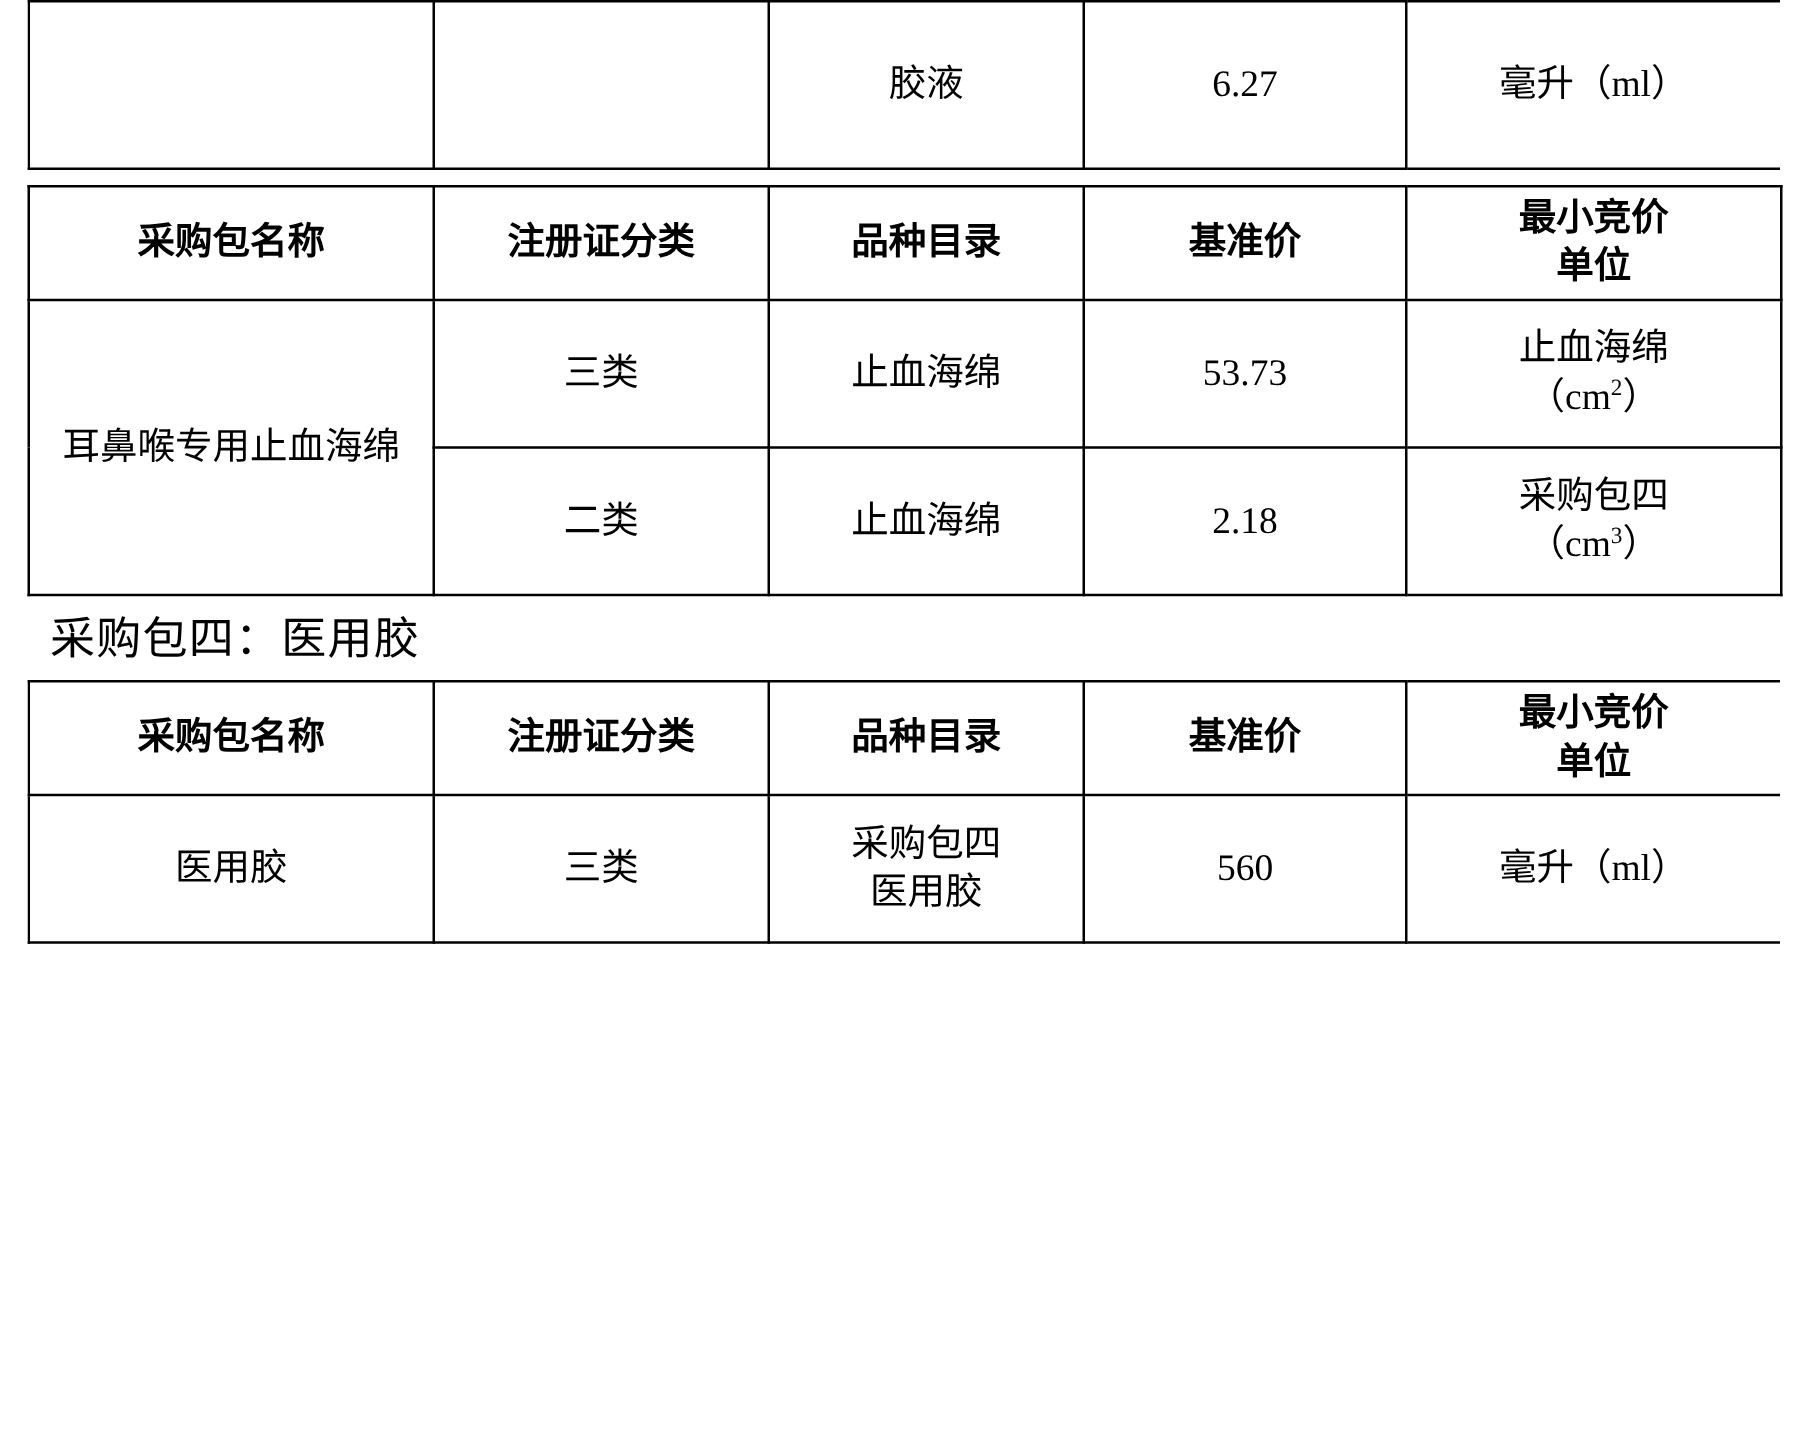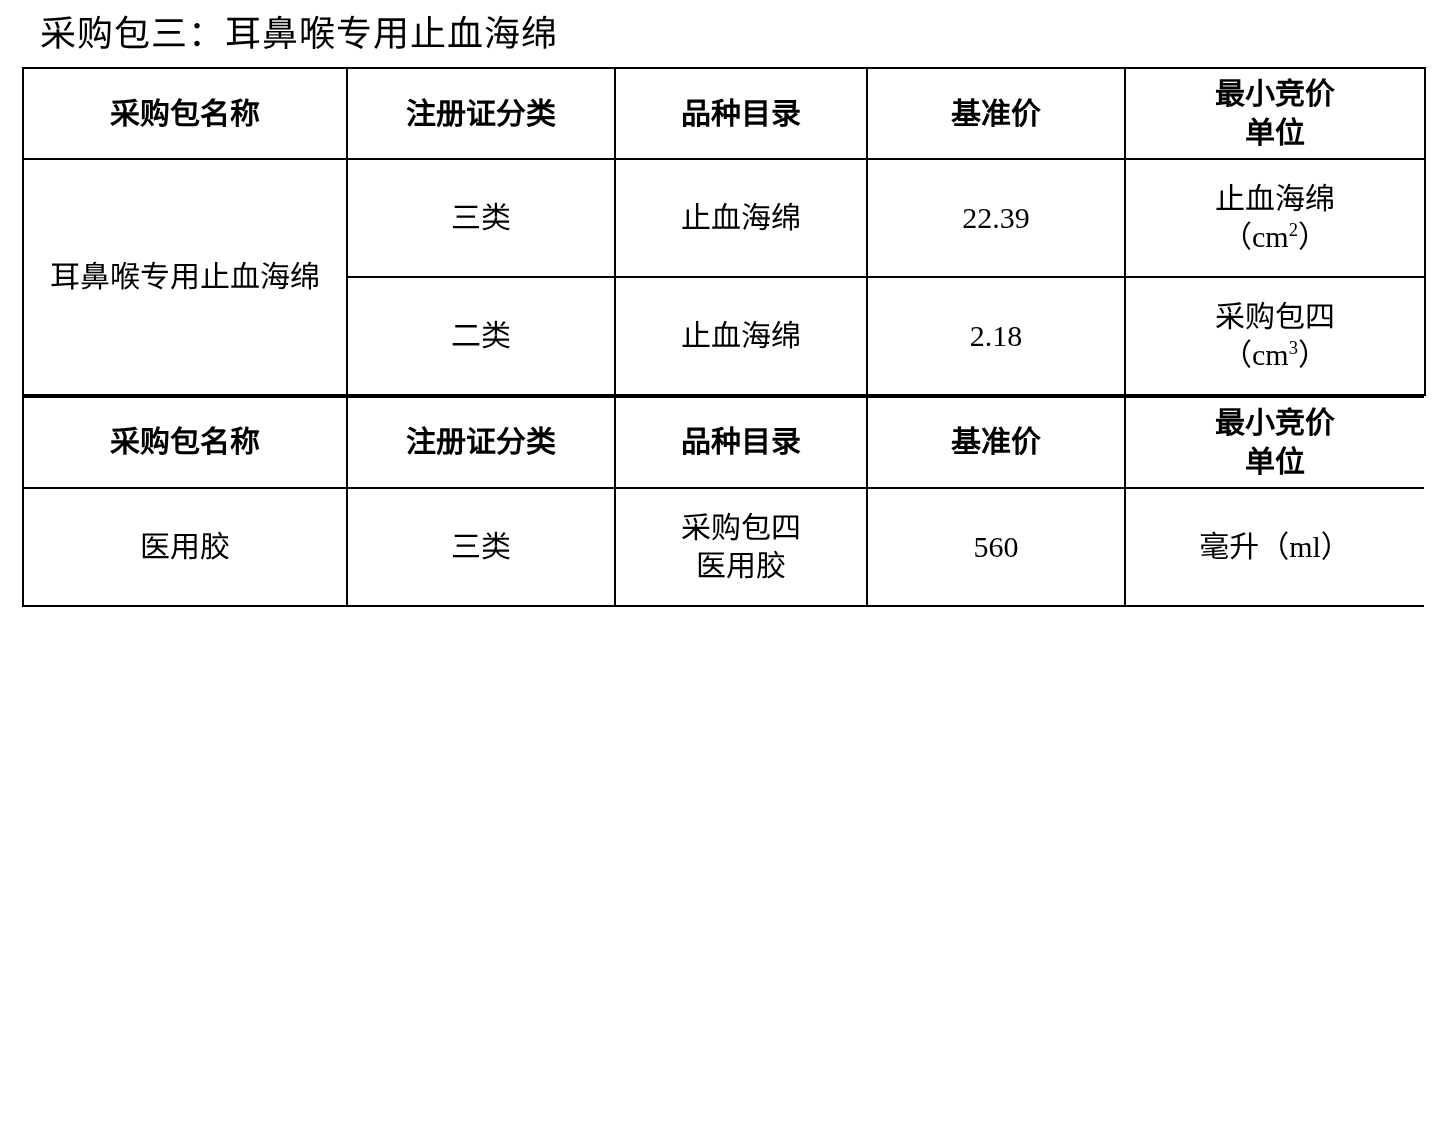--- a/index.html
+++ b/index.html
@@ -81,22 +81,41 @@
 
   .bottom-clip {
     overflow: hidden;
   }
 </style>
 </head>
 <body>
 
 <div class="page">
 
+  <div class="top-table-wrap">
+    <table class="doc-table top-table">
+      <colgroup>
+        <col class="col1">
+          <col class="col2">
+          <col class="col3">
+          <col class="col4">
+          <col class="col5">
+      </colgroup>
+      <tbody>
+        <tr>
+          <td></td>
+          <td></td>
+          <td>胶液</td>
+          <td>6.27</td>
+          <td>毫升（ml）</td>
+        </tr>
+      </tbody>
+    </table>
+  </div>
 
-  <div class="section-heading">采购包三：耳鼻喉专用止血海绵</div>
 
   <table class="doc-table">
     <colgroup>
       <col class="col1">
         <col class="col2">
         <col class="col3">
         <col class="col4">
         <col class="col5">
     </colgroup>
     <thead>
@@ -109,38 +128,39 @@
           <div>最小竞价</div>
           <div>单位</div>
         </th>
       </tr>
     </thead>
     <tbody>
       <tr class="tall-row">
         <td rowspan="2" class="merged-cell">耳鼻喉专用止血海绵</td>
         <td>三类</td>
         <td>止血海绵</td>
-        <td>22.39</td>
+        <td>53.73</td>
         <td class="unit-cell">
           <div>止血海绵</div>
           <div><span>（cm</span><sup>2</sup><span>）</span></div>
         </td>
       </tr>
       <tr class="tall-row">
         <td>二类</td>
         <td>止血海绵</td>
         <td>2.18</td>
         <td class="unit-cell">
           <div>采购包四</div>
           <div><span>（cm</span><sup>3</sup><span>）</span></div>
         </td>
       </tr>
     </tbody>
   </table>
 
+  <div class="section-heading">采购包四：医用胶</div>
 
   <div class="bottom-clip" style="height:280px;">
     <table class="doc-table">
       <colgroup>
         <col class="col1">
           <col class="col2">
           <col class="col3">
           <col class="col4">
           <col class="col5">
       </colgroup>

